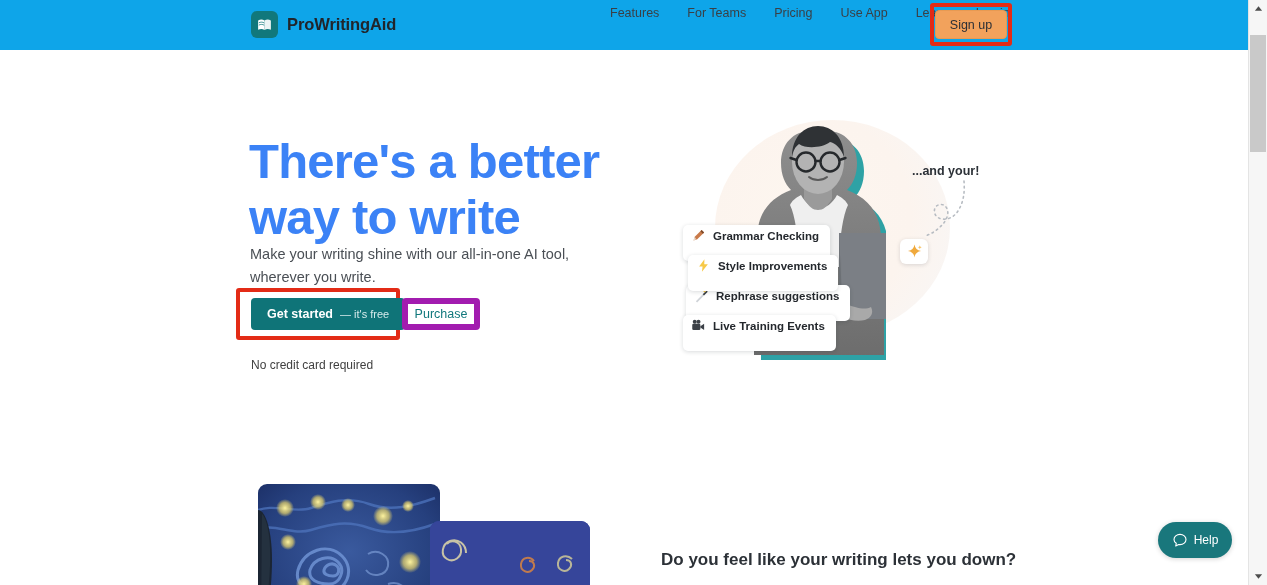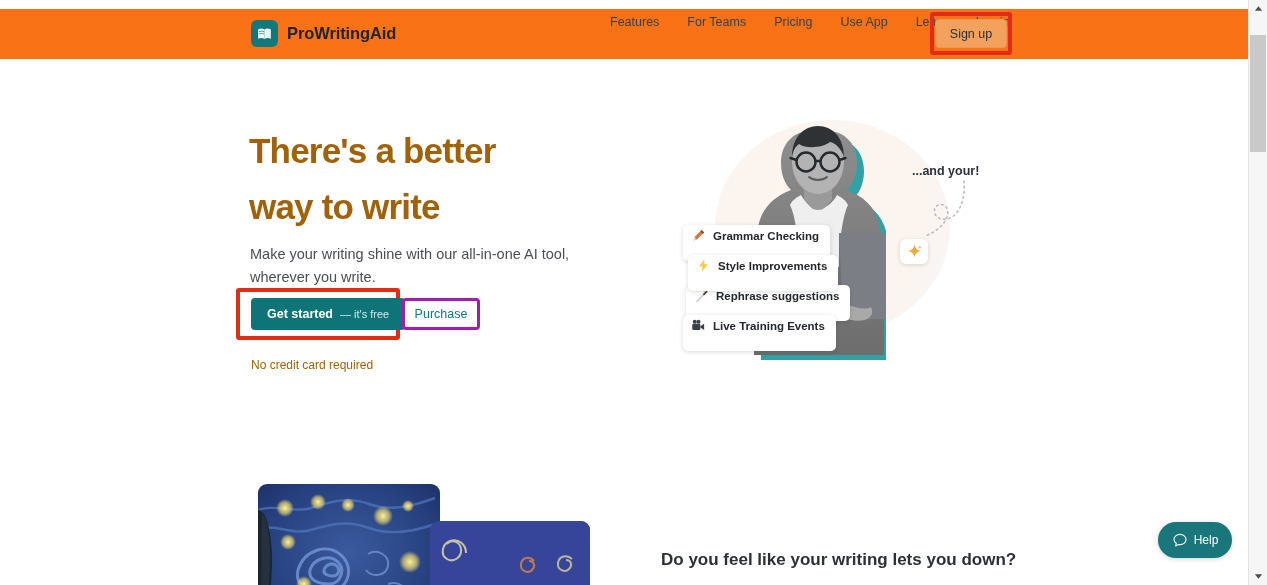--- a/index.html
+++ b/index.html
@@ -24,23 +24,23 @@
     position: absolute;
     left: 0; top: 0;
     width: 1248px; height: 585px;
     overflow: hidden;
     background: #ffffff;
   }
 
   
   #header {
     position: absolute;
-    left: 0; top: 9px;
+    left: 0; top: 0;
     width: 1248px; height: 50px;
-    background: #f97316;
+    background: #0ea5e9;
   }
   .brand {
     position: absolute;
     left: 251px; top: 11px;
     display: flex; align-items: center; gap: 9px;
   }
   .brand-mark {
     width: 27px; height: 27px;
     border-radius: 6px;
     background: #11787c;
@@ -88,24 +88,24 @@
     font-size: 12.5px;
     color: #2b2f35;
     cursor: pointer;
   }
 
   
   .hero-title {
     position: absolute;
     left: 249px; top: 100px;
     width: 400px;
-    font-size: 35px;
+    font-size: 49px;
     line-height: 56px;
     font-weight: bold;
-    color: #a16207;
+    color: #3b82f6;
     letter-spacing: -0.8px;
   }
   .hero-sub {
     position: absolute;
     left: 250px; top: 228px;
     width: 330px;
     font-size: 14.5px;
     line-height: 23px;
     color: #4a4f55;
   }
@@ -129,32 +129,32 @@
     cursor: pointer;
     border: none;
   }
   .btn-get-started .gs-main { font-size: 12.5px; font-weight: bold; }
   .btn-get-started .gs-sub  { font-size: 11px; color: #d6ebec; }
   .btn-purchase {
     position: absolute;
     left: 402px; top: 298px;
     width: 78px; height: 32px;
     border-radius: 4px;
-    border: 3px solid #a21caf;
+    border: 6px solid #a21caf;
     background: #ffffff;
     color: #11787c;
     font-size: 12.5px;
     display: flex; align-items: center; justify-content: center;
     cursor: pointer;
   }
   .no-card {
     position: absolute;
     left: 251px; top: 358px;
     font-size: 12px;
-    color: #a16207;
+    color: #404040;
   }
 
   
   #hero-art {
     position: absolute;
     left: 655px; top: 95px;
     width: 360px; height: 285px;
   }
   .art-blob {
     position: absolute;

